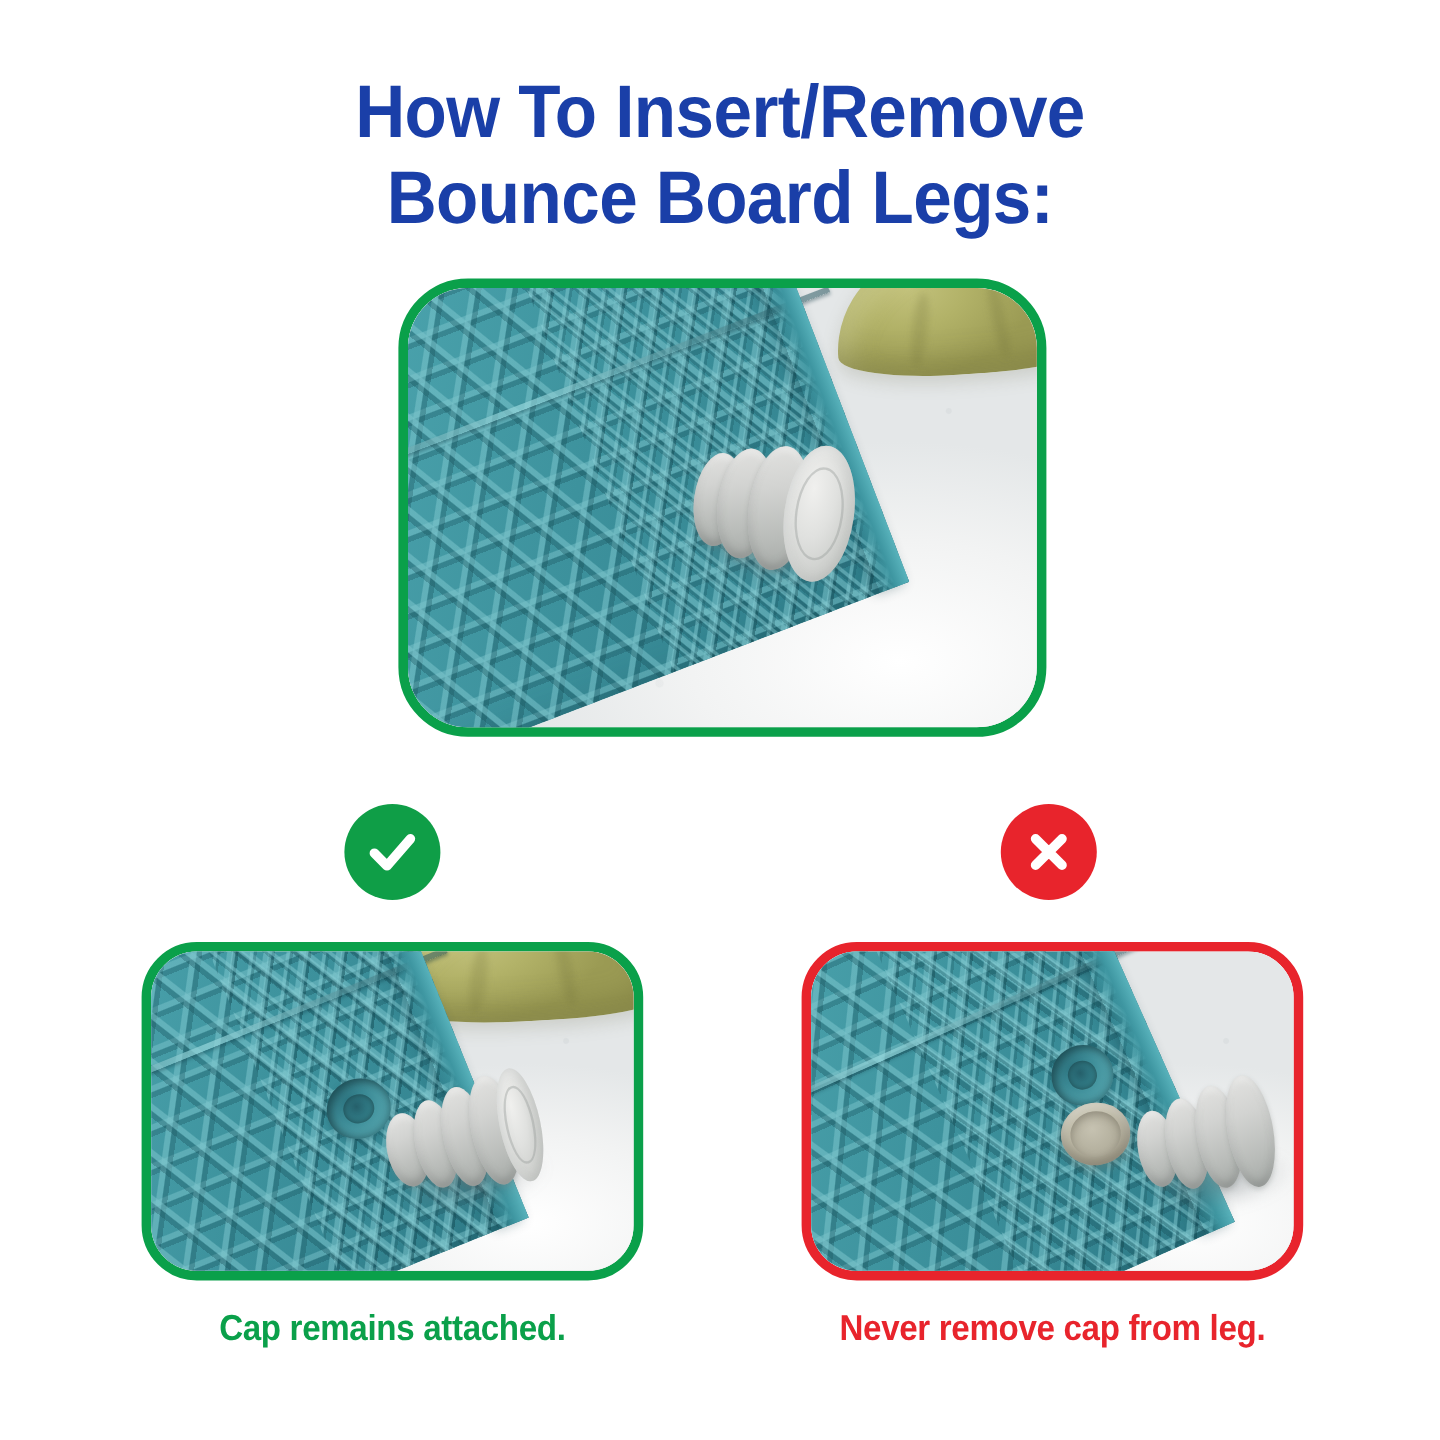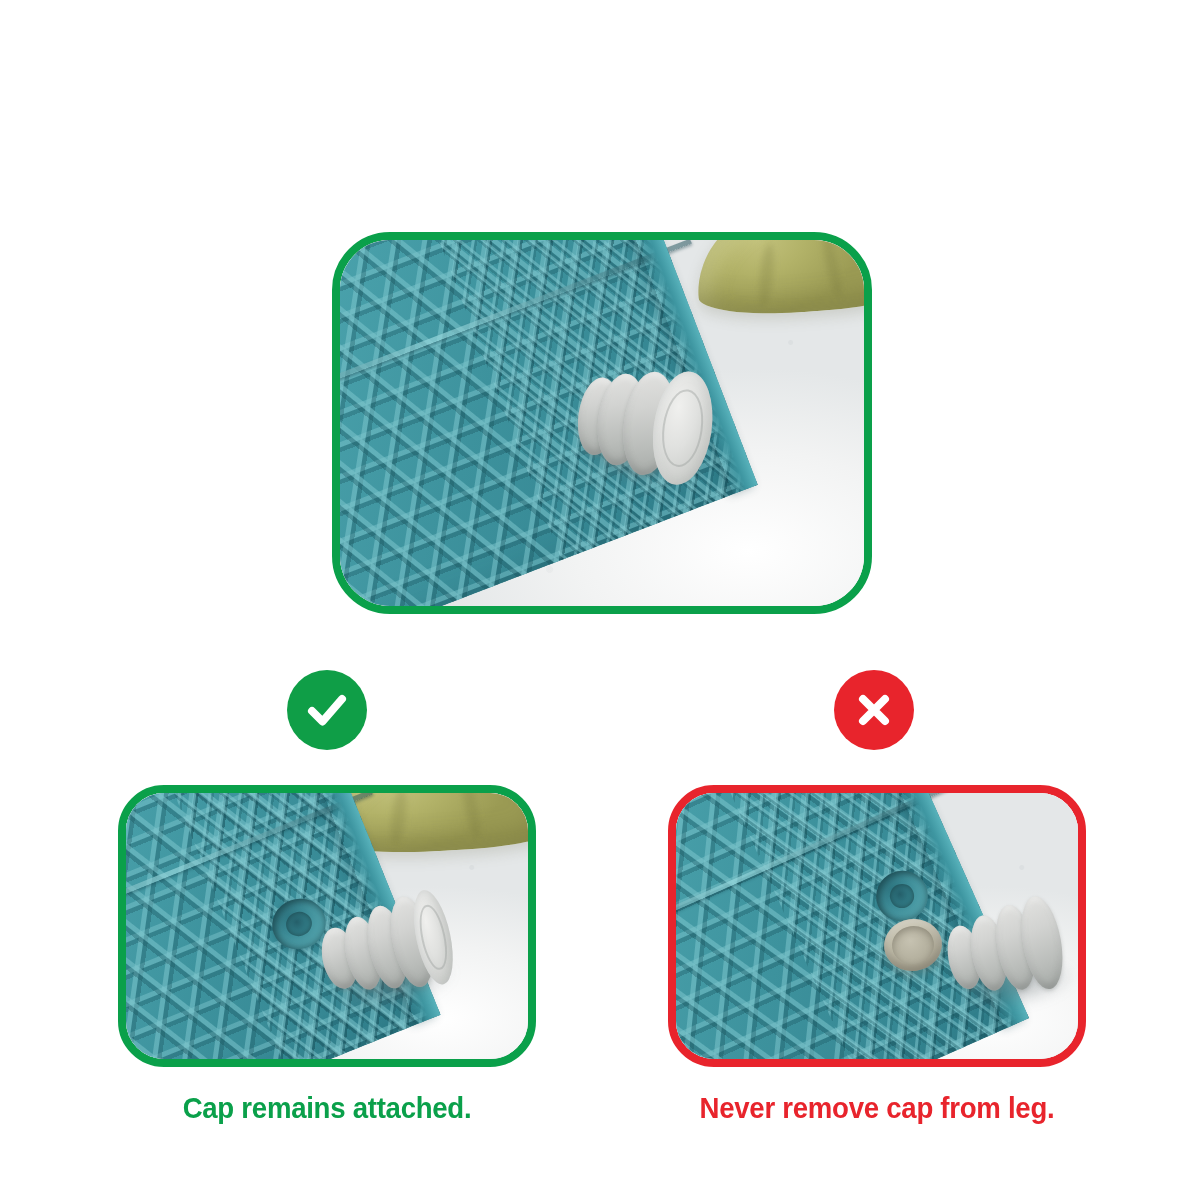--- a/index.html
+++ b/index.html
@@ -254,20 +254,24 @@
     text-align: center;
   }
   #caption-good { left: 118px; width: 418px; transform-origin: center; }
   #caption-bad  { left: 668px; width: 418px; transform-origin: center; }
 </style>
 </head>
 <body>
 
 <div id="infographic">
 
+  <div class="title-block">
+    <div class="title-line" style="color:#1a3fa8">How To Insert/Remove</div>
+    <div class="title-line" style="color:#1a3fa8">Bounce Board Legs:</div>
+  </div>
 
   <div class="panel green" id="panel-main">
     <div class="photo">
       <div class="surface"></div>
 
       <div class="fabric" style="left:356px; top:-36px; width:210px; height:108px; transform:rotate(-4deg);"></div>
 
       <div class="board" style="left:-150px; top:-120px; width:500px; height:470px;
                   transform:rotate(-21deg); transform-origin: 50% 50%;">
         <div class="cells"></div>

